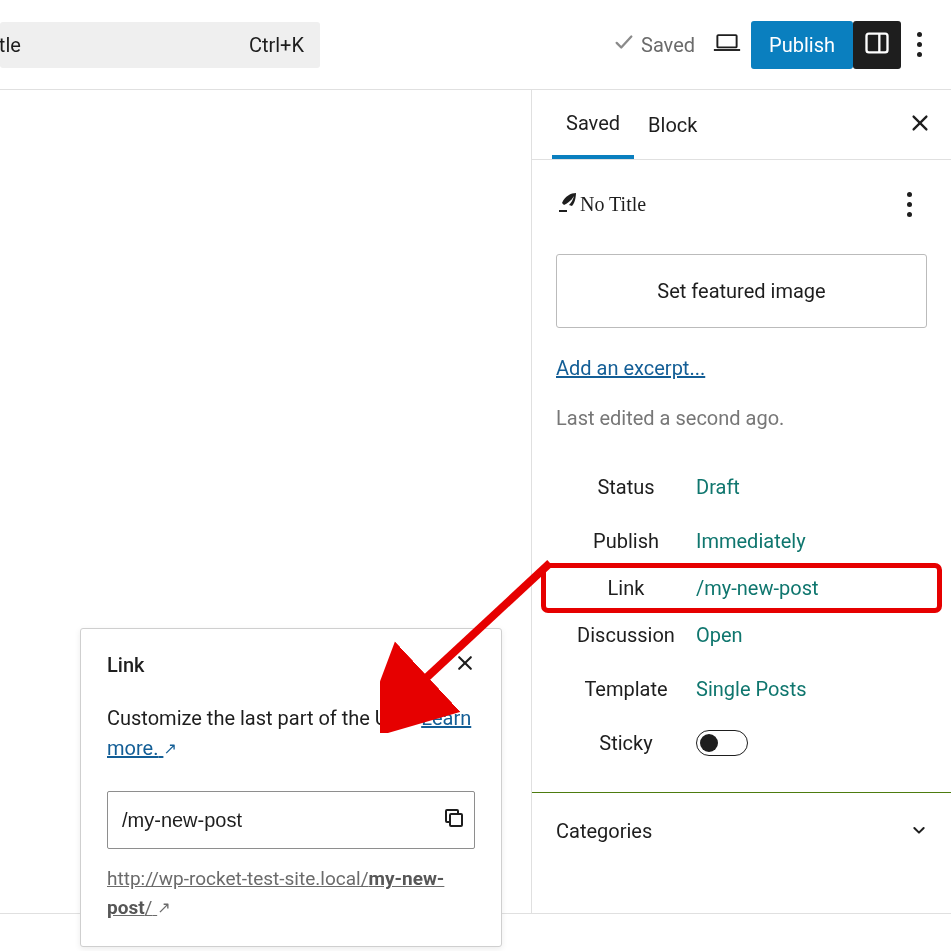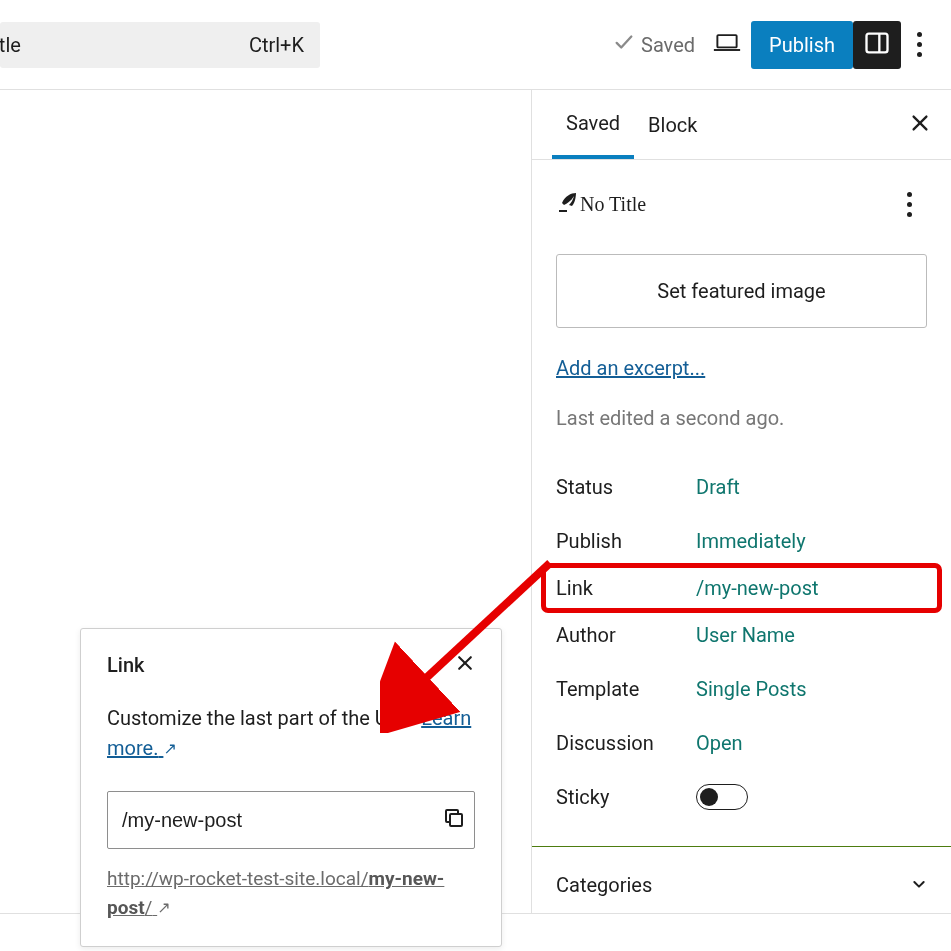--- a/index.html
+++ b/index.html
@@ -148,20 +148,21 @@
     color: #135e96;
     text-decoration: underline;
     cursor: pointer;
     font-size: 20px;
   }
   .muted { color: #777; font-size: 20px; margin-top: 26px; }
 
   .meta-list {
     padding: 10px 24px 22px 24px;
     font-size: 20px;
+    text-align: center;
   }
   .meta-row {
     display: flex;
     align-items: center;
     height: 54px;
   }
   .meta-label { width: 140px; color:#1e1e1e; }
   .meta-value { color: #0f766e; cursor:pointer; }
   .meta-row.highlight {
     outline: 5px solid #e60000;
@@ -363,30 +364,26 @@
       </div>
       <div class="meta-row">
         <span class="meta-label">Publish</span>
         <span class="meta-value">Immediately</span>
       </div>
       <div class="meta-row highlight">
         <span class="meta-label">Link</span>
         <span class="meta-value">/my-new-post</span>
       </div>
       <div class="meta-row">
-        <span class="meta-label">Author</span>
-        <span class="meta-value">User Name</span>
+        <span class="meta-label">Discussion</span>
+        <span class="meta-value">Open</span>
       </div>
       <div class="meta-row">
         <span class="meta-label">Template</span>
         <span class="meta-value">Single Posts</span>
-      </div>
-      <div class="meta-row">
-        <span class="meta-label">Discussion</span>
-        <span class="meta-value">Open</span>
       </div>
       <div class="meta-row">
         <span class="meta-label">Sticky</span>
         <span class="toggle">
             <span class="knob"></span>
           </span>
       </div>
     </div>
 
     <div class="panel-row">

